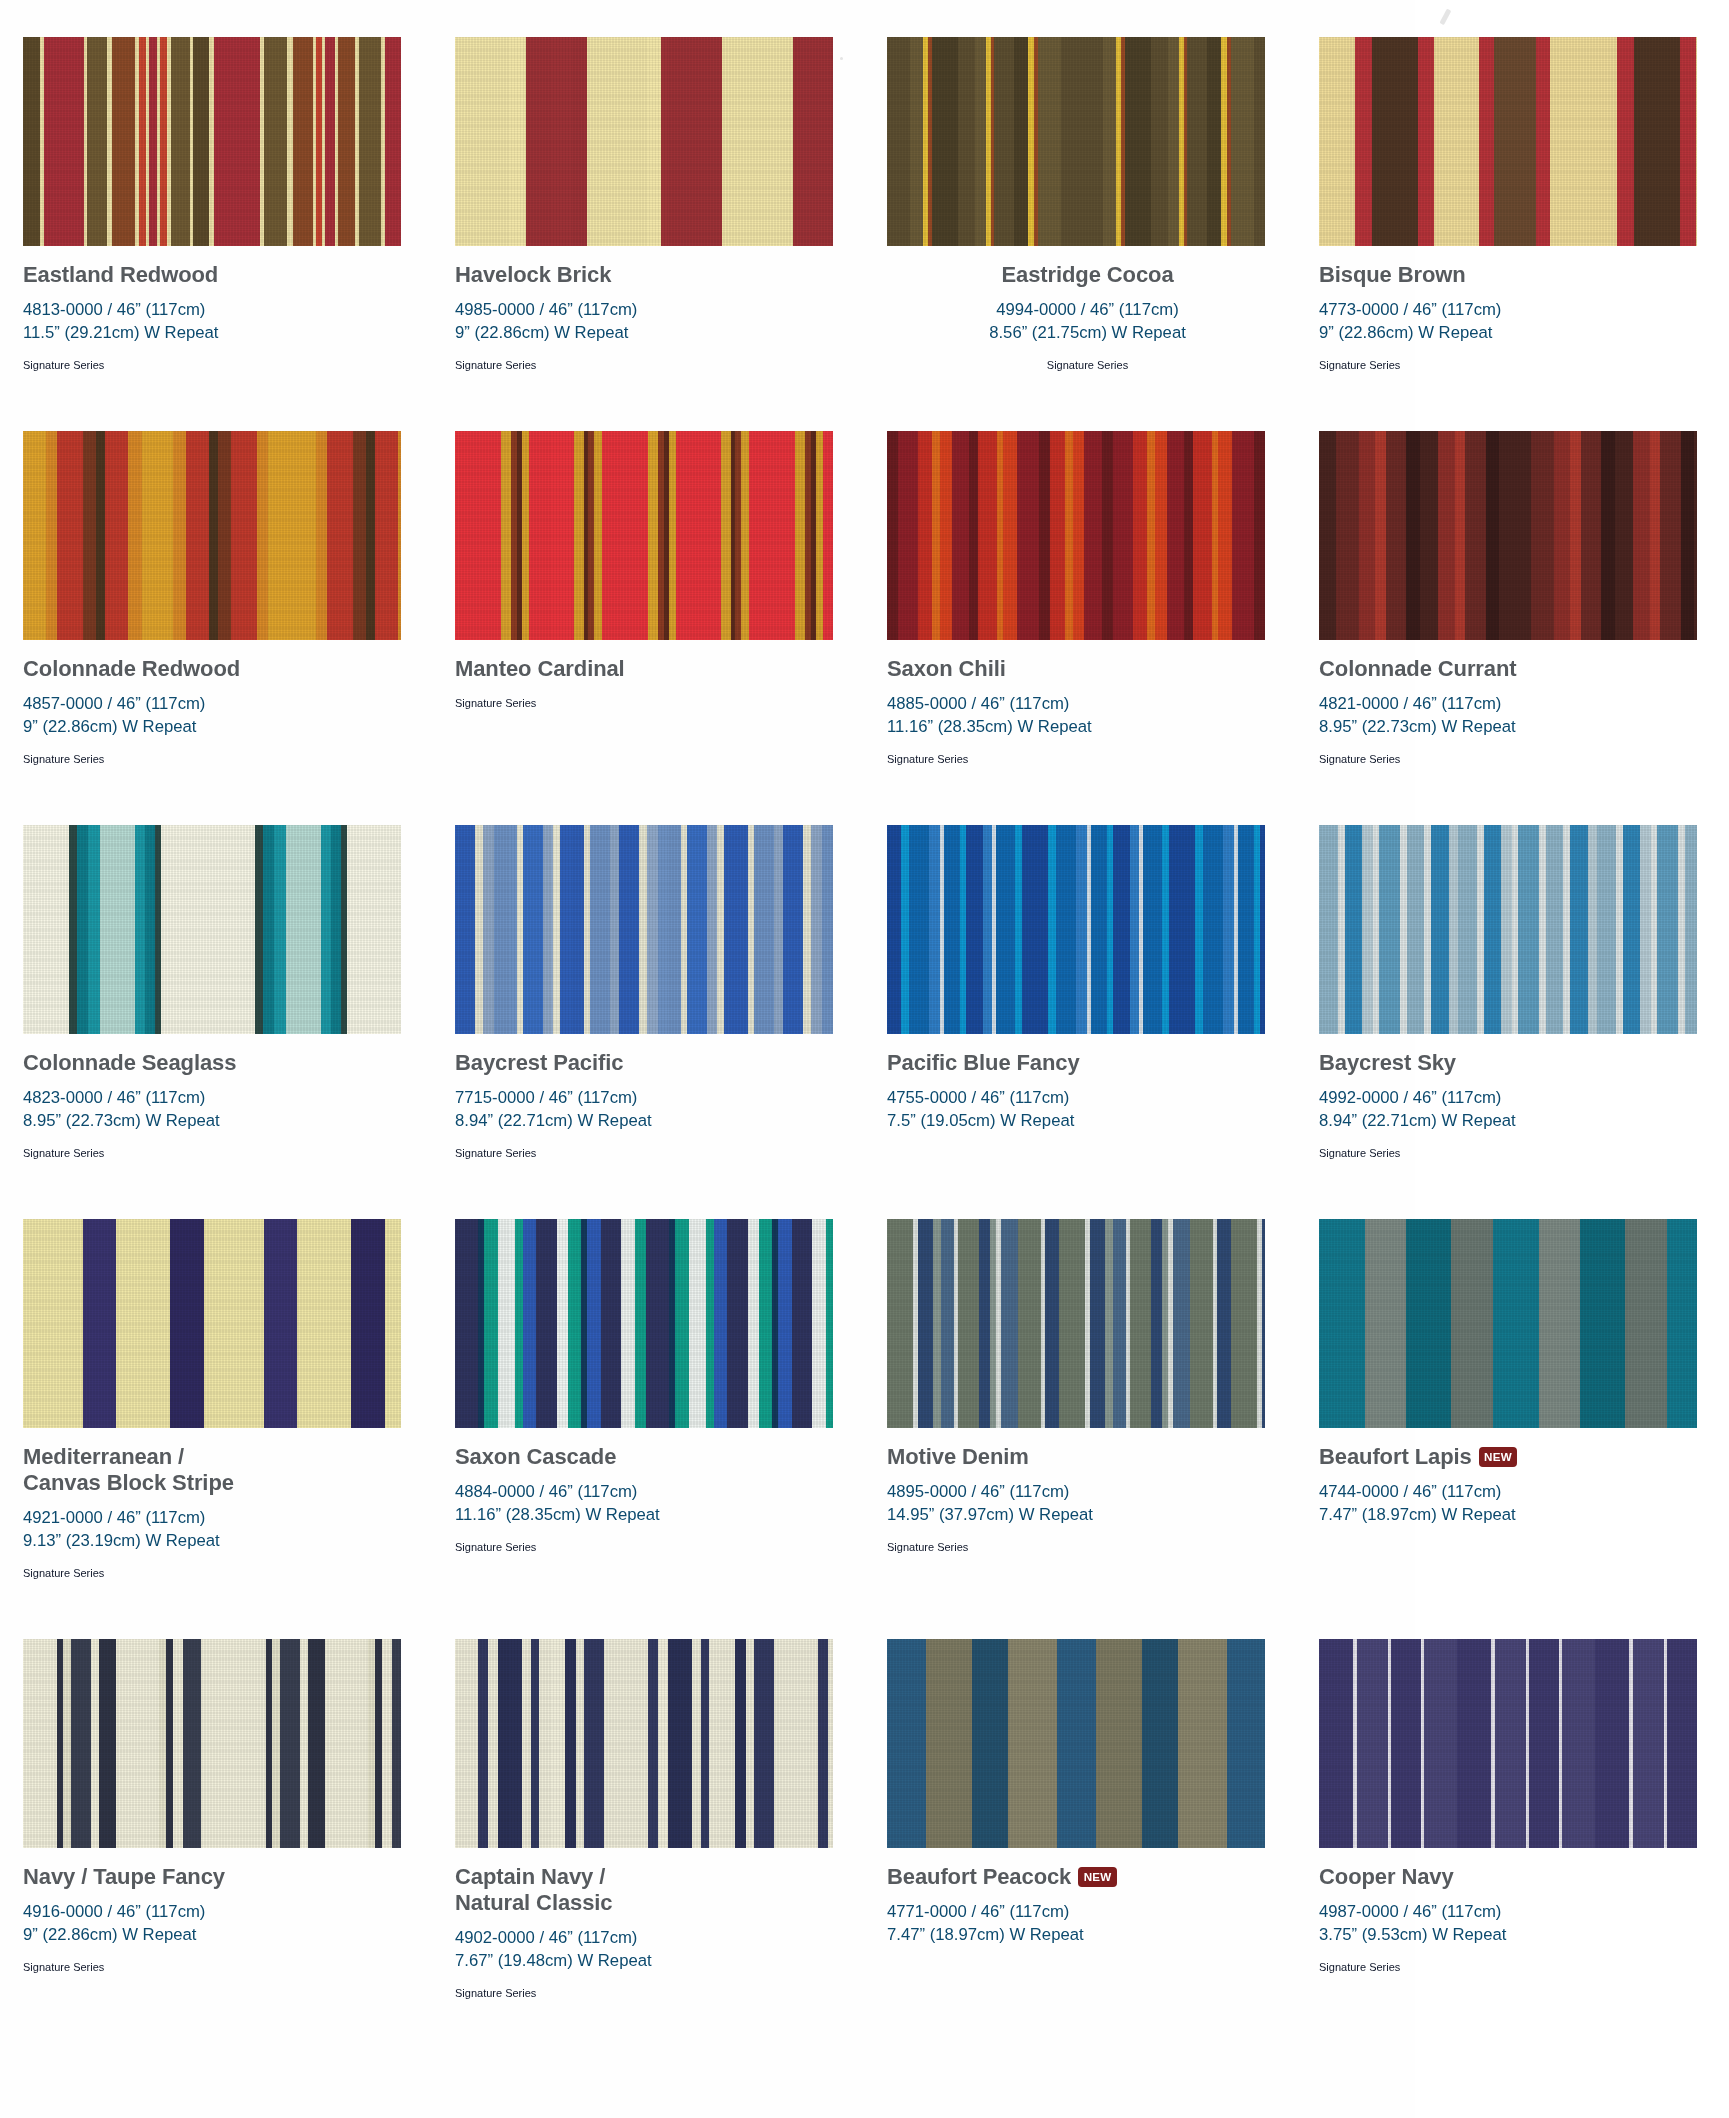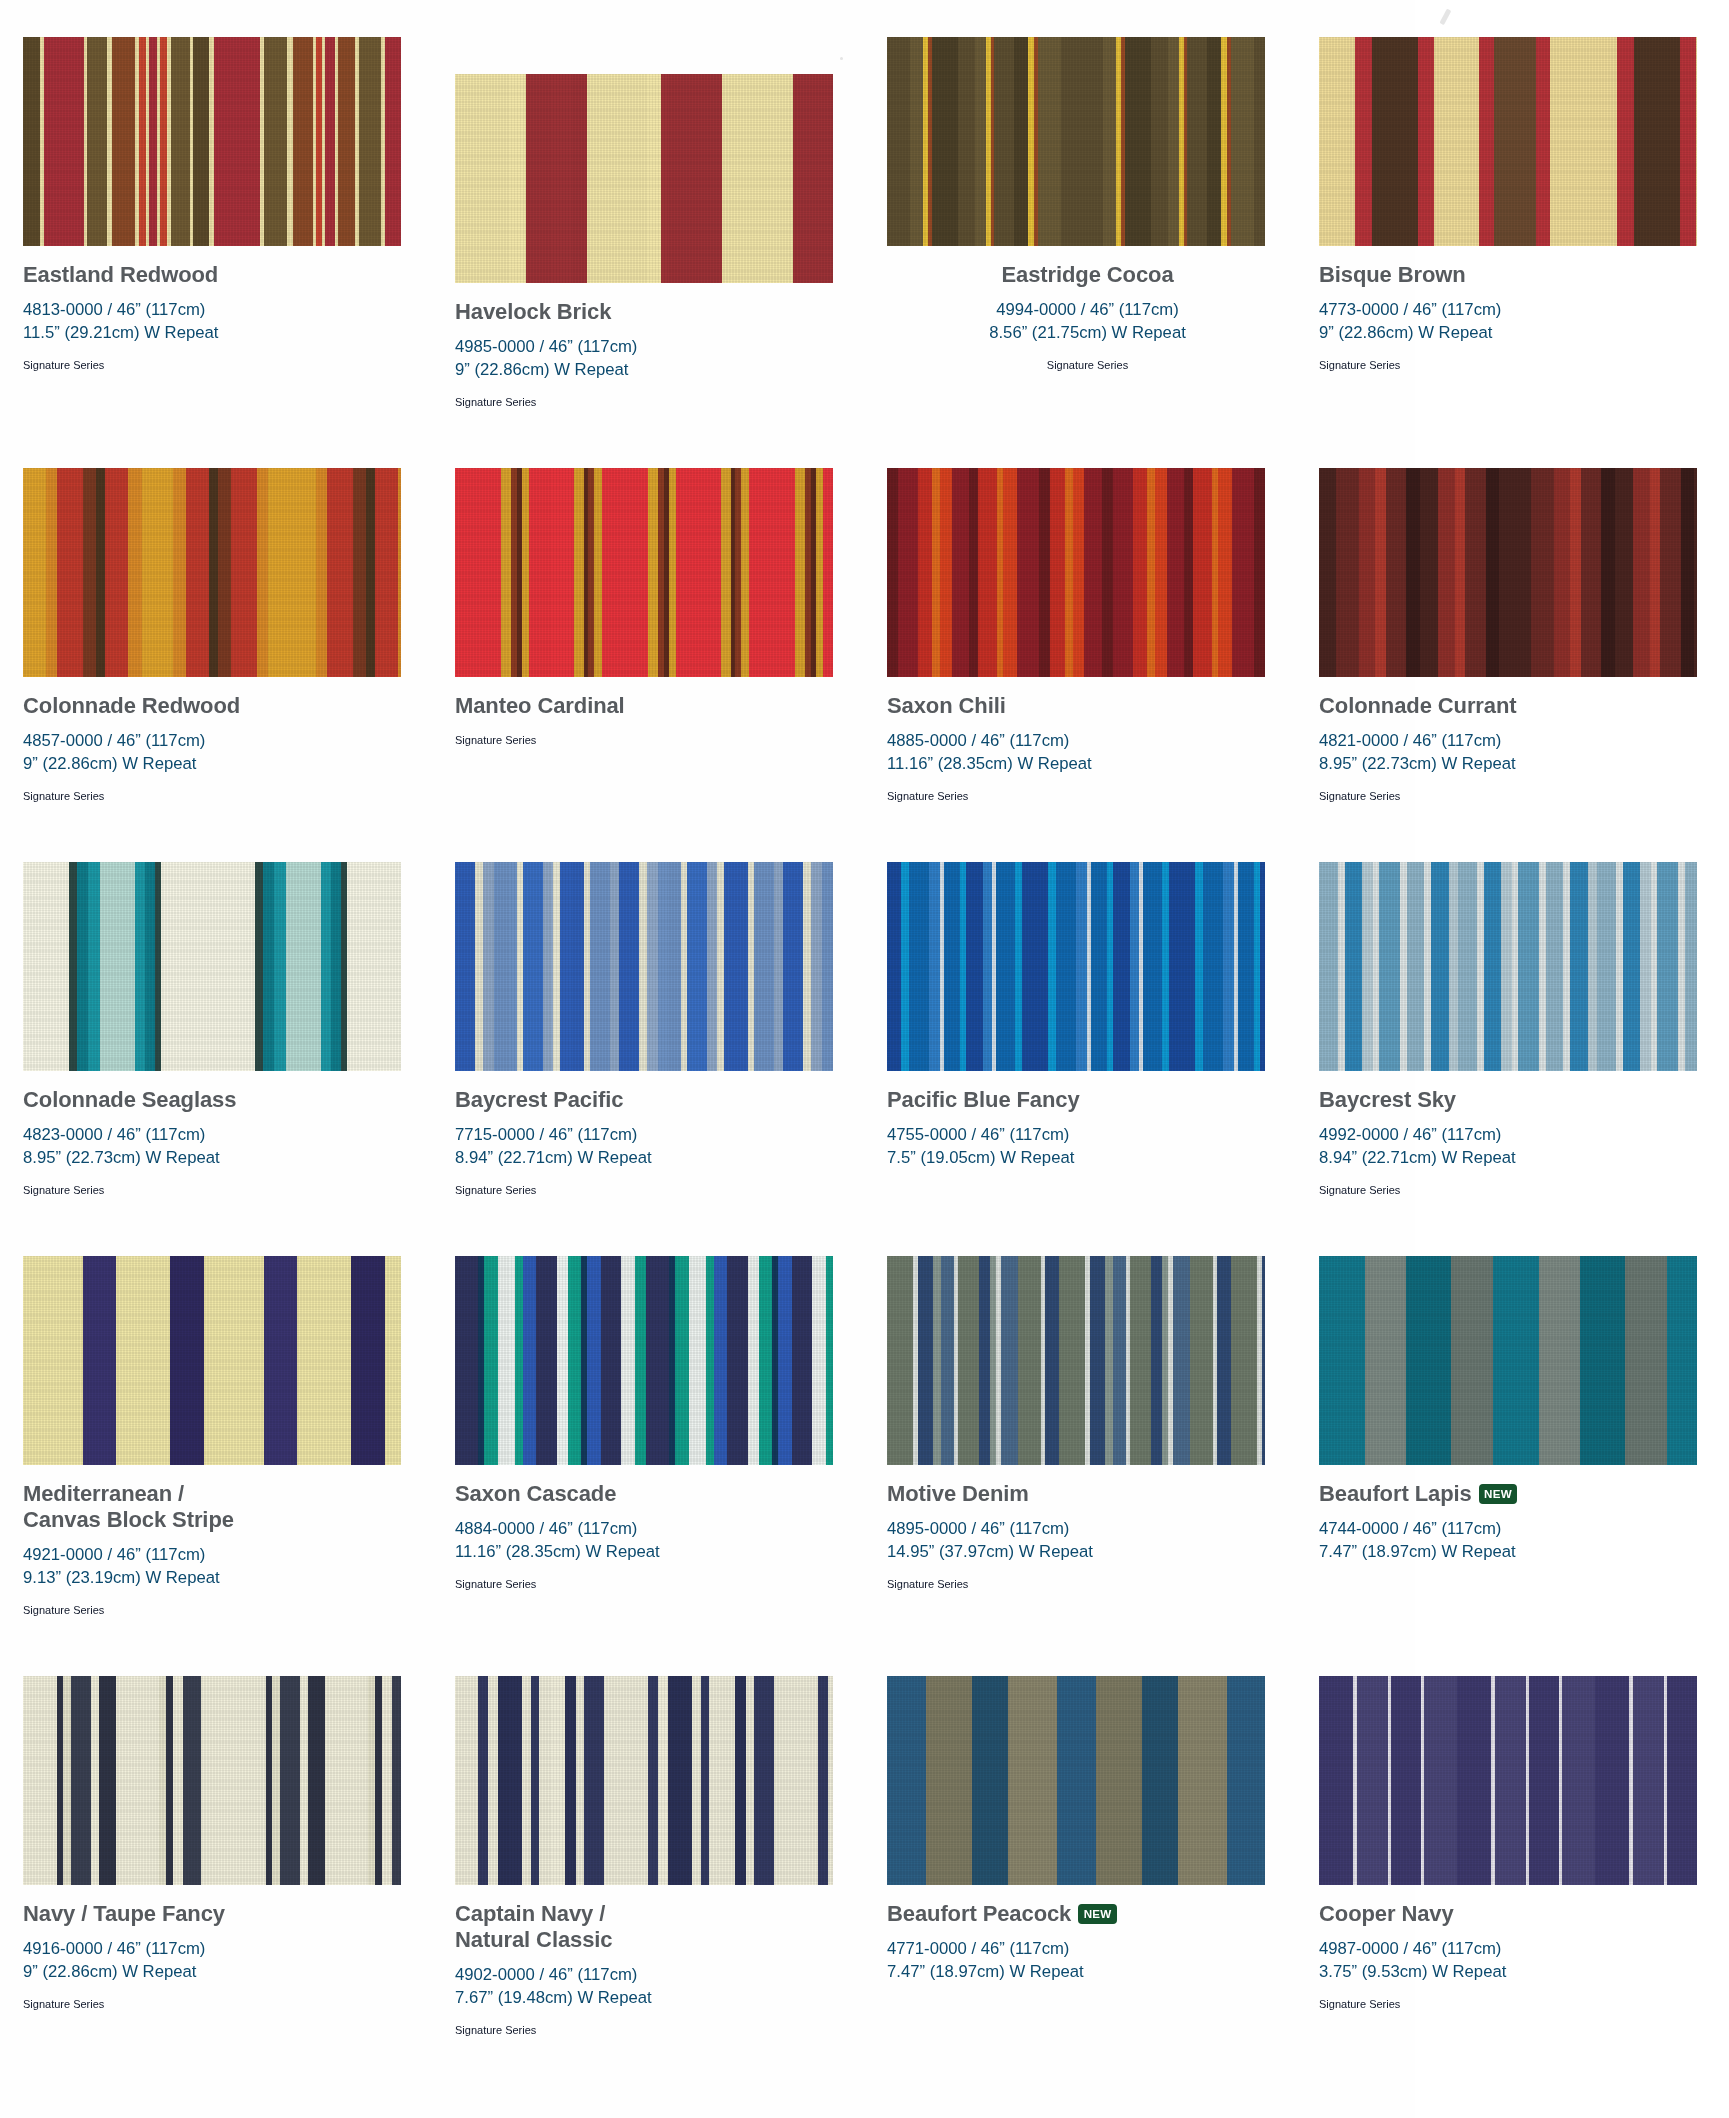--- a/index.html
+++ b/index.html
@@ -56,21 +56,21 @@
     letter-spacing:-0.1px;
     line-height:1.18;
     margin:0 0 10px 0;
     display:block;
   }
   .fab-name .nm-line{display:block;}
   .badge-new{
     display:inline-block;
     vertical-align:3.1px;
     margin-left:7px;
-    background:#14532d;
+    background:#7f1d1d;
     color:#ffffff;
     font-size:11.6px;
     font-weight:bold;
     letter-spacing:0.3px;
     line-height:1;
     padding:3.9px 5.4px 3.9px 5.4px;
     border-radius:3.9px;
   }
   .fab-spec{
     font-size:16.7px;
@@ -106,21 +106,21 @@
           <div class="caption">
             <div class="fab-name">
               <span class="nm-line">Eastland Redwood</span>
             </div>
             <div class="fab-spec">
               <span>4813-0000  /  46” (117cm)</span>
               <span>11.5” (29.21cm) W Repeat</span>
             </div>
             <div class="fab-series">Signature Series</div>
           </div>
-        </div><div class="cell" style="padding-top: 37px; margin-top: 37px;">
+        </div><div class="cell" style="padding-top: 37px;">
           <div class="swatch" style="background: repeating-linear-gradient(90deg, rgb(242, 230, 169) 0px, rgb(242, 230, 169) 71px, rgb(158, 50, 55) 71px, rgb(158, 50, 55) 132px, rgb(242, 230, 169) 132px, rgb(242, 230, 169) 206px, rgb(158, 50, 55) 206px, rgb(158, 50, 55) 267px);">
             <div class="weave"></div>
           </div>
           <div class="caption">
             <div class="fab-name">
               <span class="nm-line">Havelock Brick</span>
             </div>
             <div class="fab-spec">
               <span>4985-0000  /  46” (117cm)</span>
               <span>9” (22.86cm) W Repeat</span>

